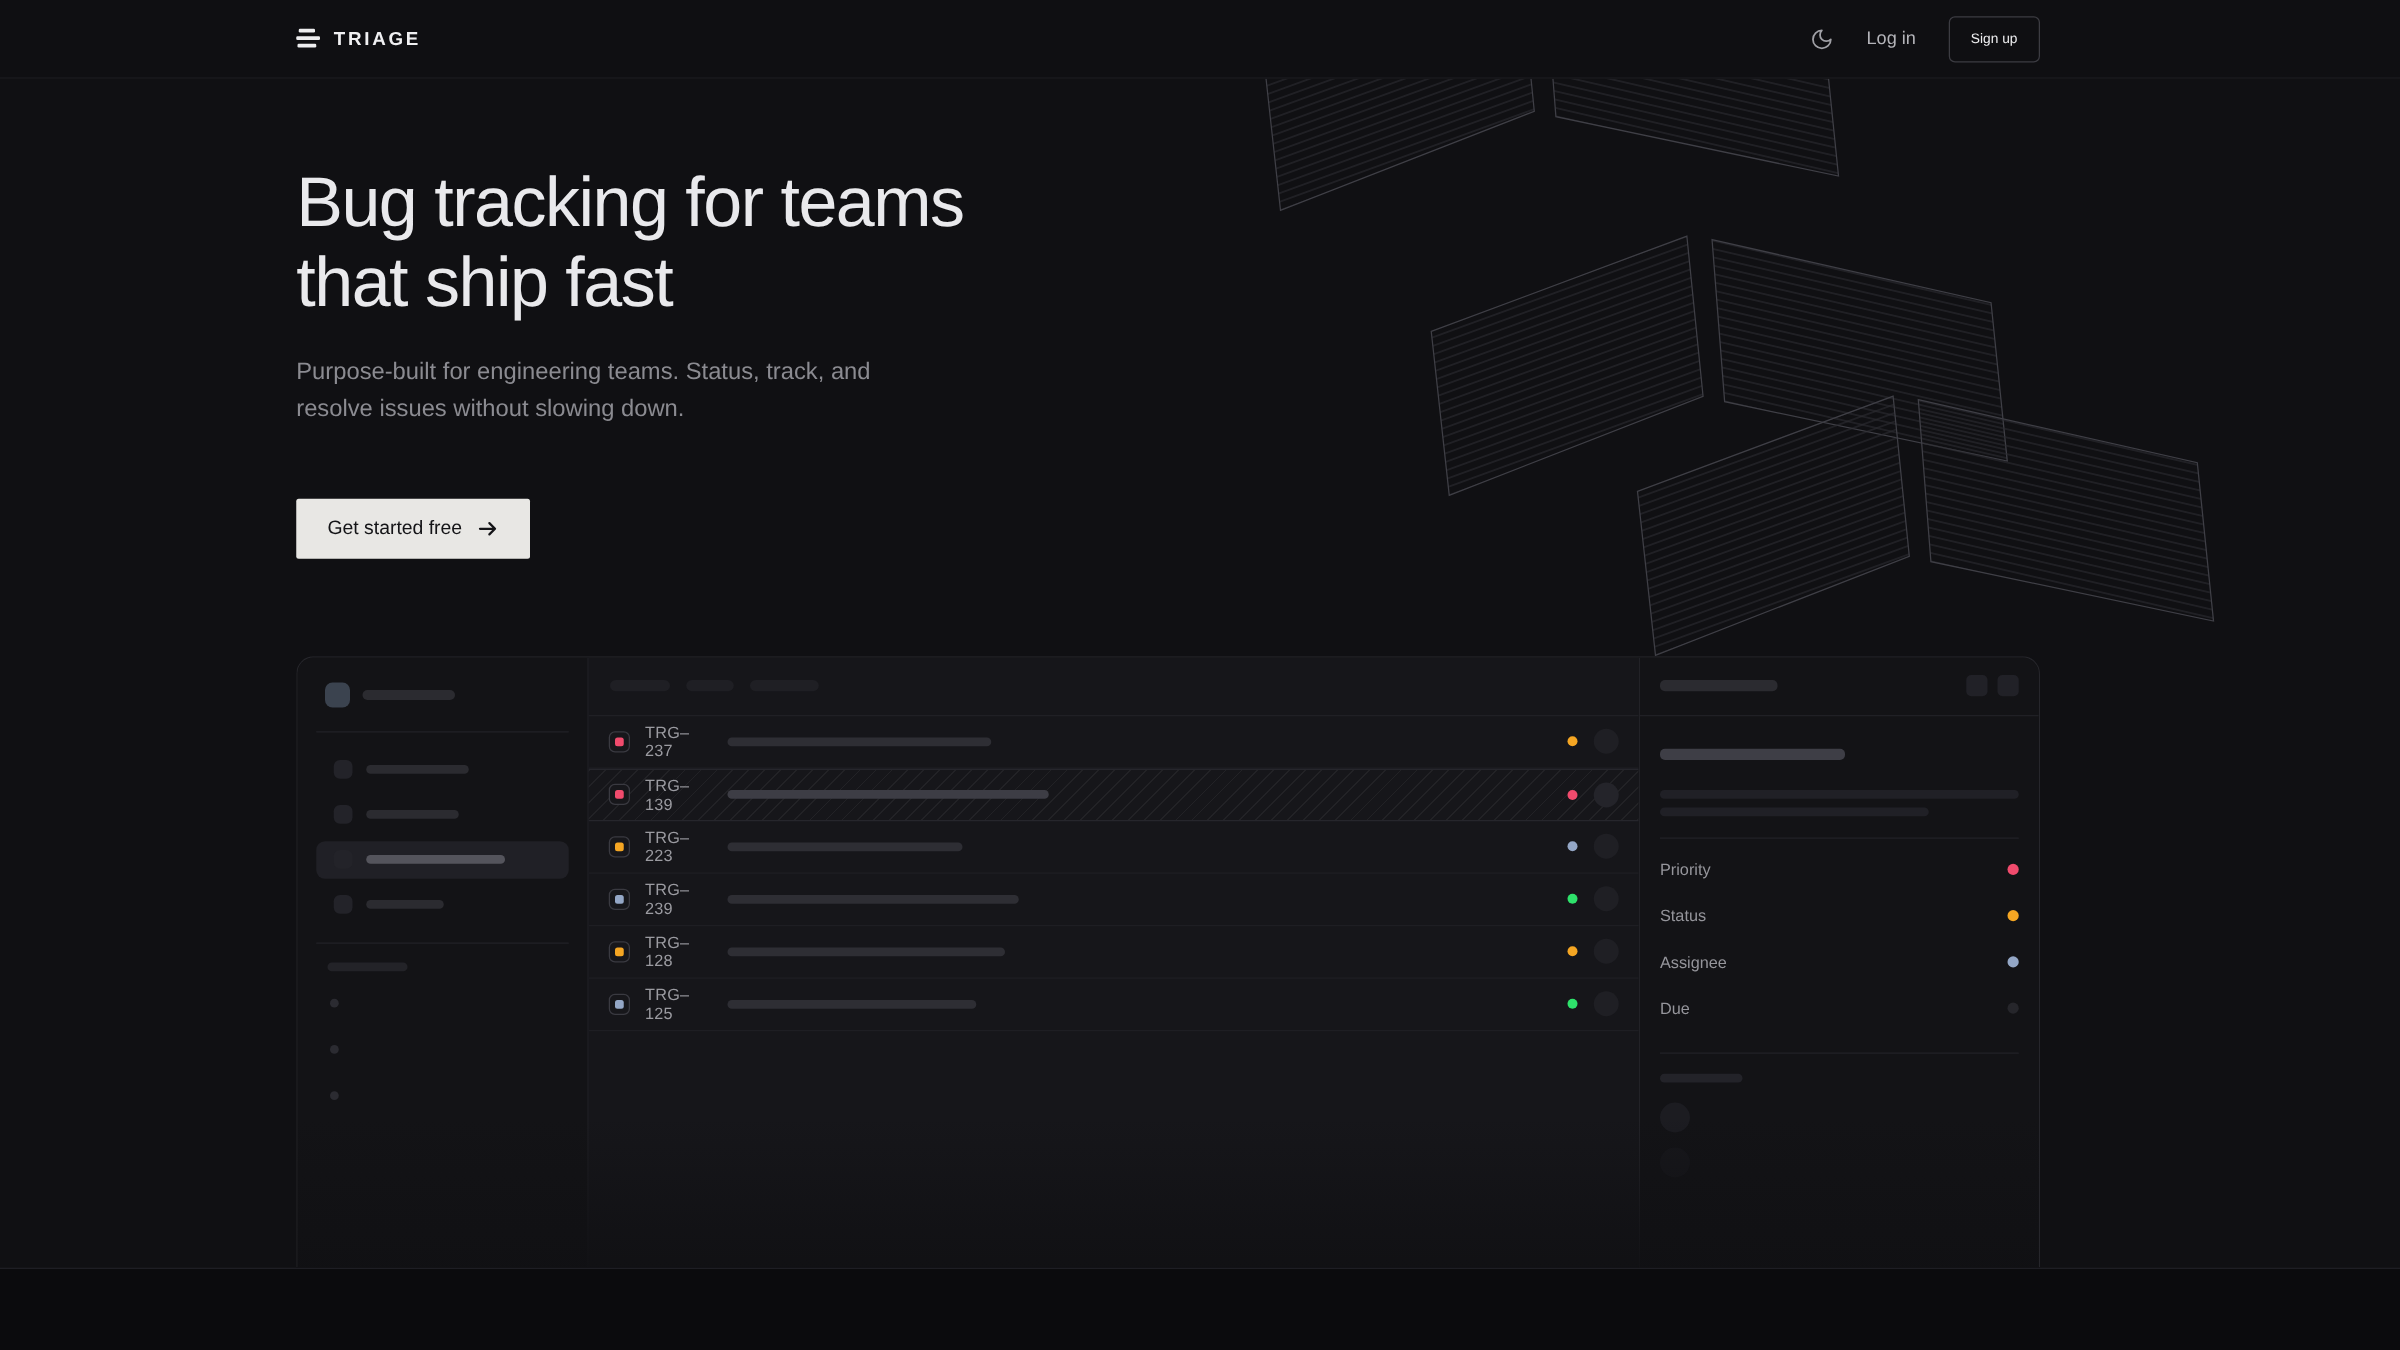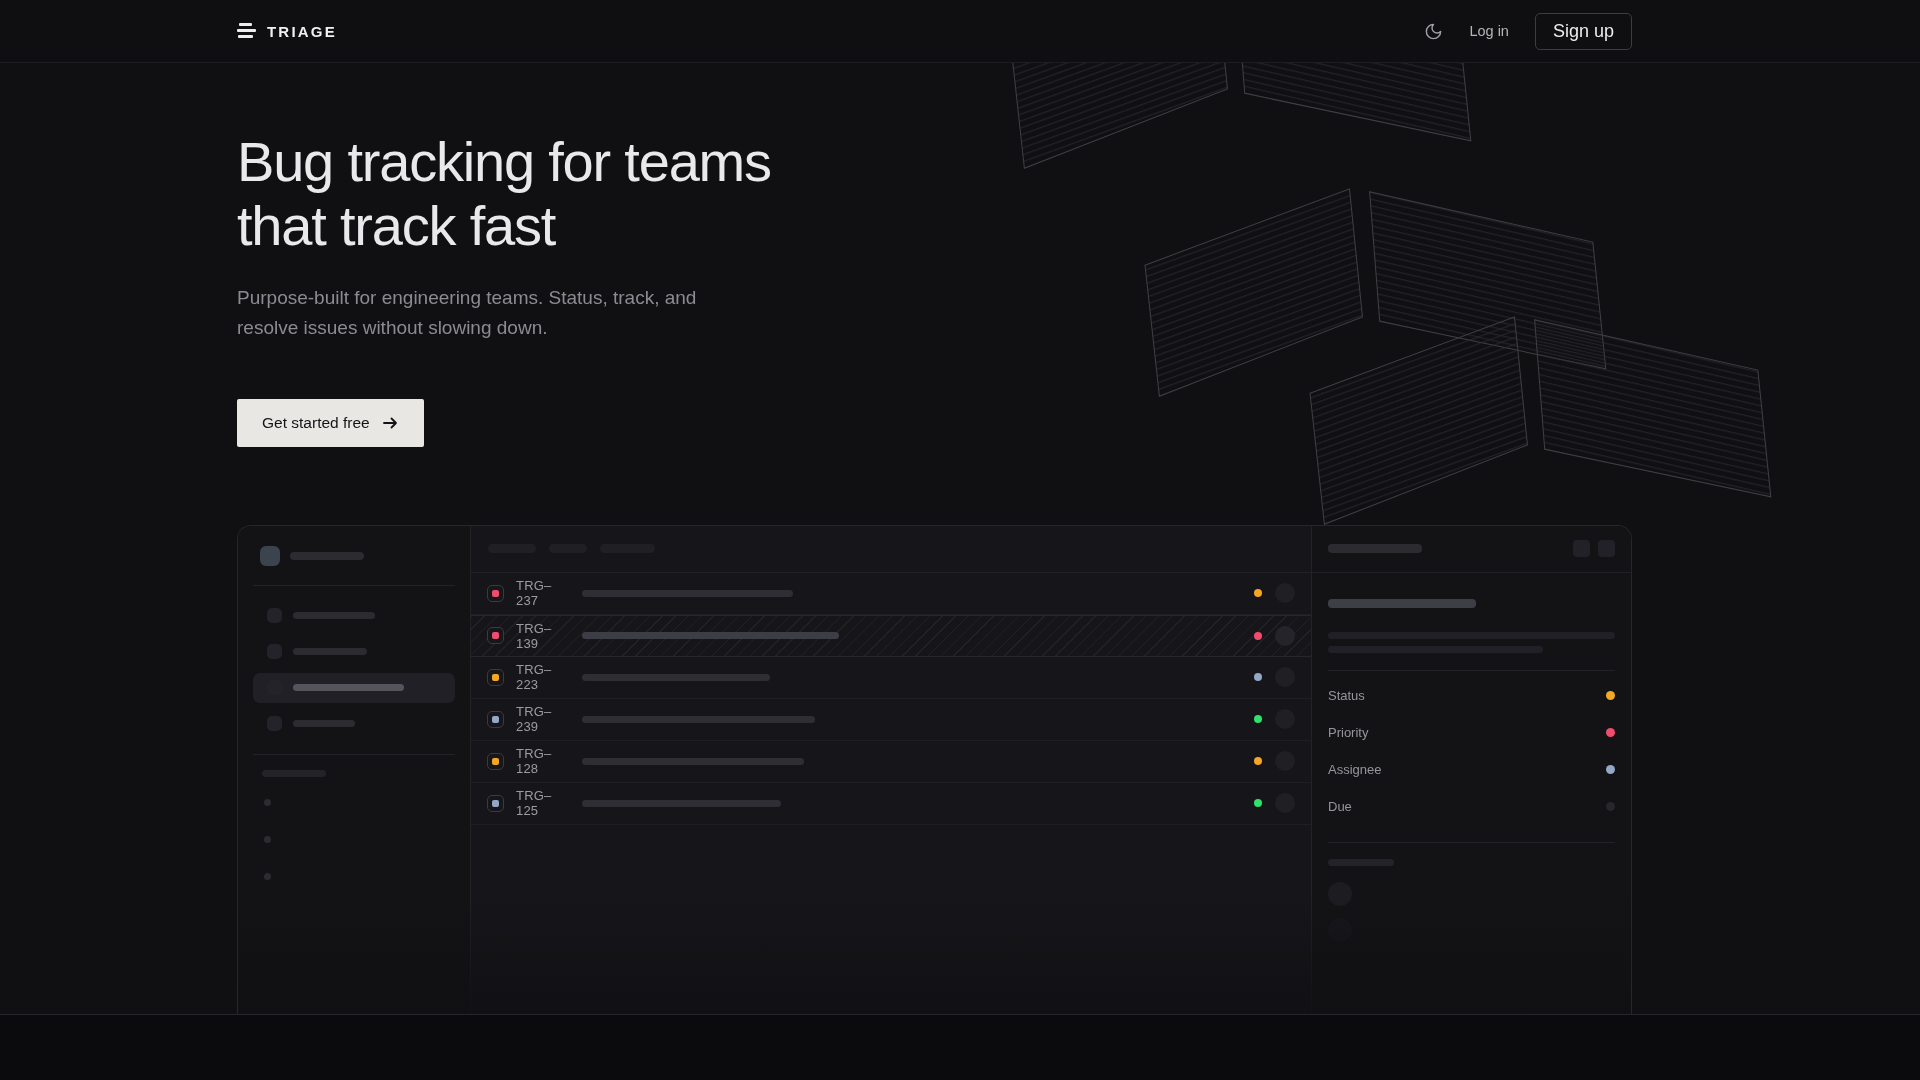--- a/index.html
+++ b/index.html
@@ -16,21 +16,21 @@
   .logo { display:flex; flex-direction:column; gap:2.5px; }
   .logo i { display:block; height:3.5px; background:#ededef; border-radius:1px; }
   .logo i:nth-child(1){ width:13px; margin-left:2px; }
   .logo i:nth-child(2){ width:19px; }
   .logo i:nth-child(3){ width:15px; margin-left:1px; }
   .brand-text { color:#f0f0f2; font-size:15px; font-weight:700; letter-spacing:2.2px; }
   .nav-right { display:flex; align-items:center; gap:26px; }
   .theme-btn { background:none; border:none; cursor:pointer; display:flex; align-items:center; }
   .login { color:#b4b4b9; font-size:14.5px; cursor:pointer; text-decoration:none; }
   .signup { background:transparent; border:1px solid #3c3c42; border-radius:5px; height:37px;
-            padding:0 17px; color:#ededef; font-size:18px; cursor:pointer;
+            padding:0 17px; color:#ededef; font-size:11px; cursor:pointer;
             font-family:"Liberation Sans", sans-serif; }
 
   
   .hero { position:relative; height:951px; background:#101013; overflow:hidden; }
   .deco { position:absolute; left:980px; top:0; pointer-events:none; }
   .hero-inner { position:relative; z-index:1; padding-top:67px; }
   h1 { color:#e9e9ec; font-size:56px; font-weight:500; line-height:1.14; letter-spacing:-1.2px; }
   .subtitle { margin-top:25px; color:#8b8b91; font-size:19px; line-height:1.58; }
   .cta { margin-top:56px; display:inline-flex; align-items:center; gap:12px; height:48px;
          padding:0 25px; background:#e8e7e4; color:#141417; border:none; border-radius:2px;
@@ -134,21 +134,21 @@
         <path d="M0 128 L284 22 L302 200 L20 310 Z" fill="url(#rulA)" stroke="#3f3f46" stroke-width="1.4"></path>
         <path d="M312 26 L622 96 L640 272 L326 206 Z" fill="url(#rulB)" stroke="#3f3f46" stroke-width="1.4"></path>
       </g>
     </defs>
     <use href="#sheet" transform="translate(30,-118) scale(0.72)"></use>
     <use href="#sheet" transform="translate(165,110) scale(0.72)"></use>
     <use href="#sheet" transform="translate(330,238) scale(0.72)"></use>
   </svg>
 
   <div class="container hero-inner">
-    <h1><span>Bug tracking for teams</span><br><span>that track fast</span></h1>
+    <h1><span>Bug tracking for teams</span><br><span>that ship fast</span></h1>
     <p class="subtitle"><span>Purpose-built for engineering teams. Status, track, and</span><br><span>resolve issues without slowing down.</span></p>
     <button class="cta">
       <span>Get started free</span>
       <svg width="17" height="16" viewBox="0 0 17 16" fill="none" stroke="#141417" stroke-width="1.8" stroke-linecap="round" stroke-linejoin="round">
           <path d="M2 8h12M9.5 3.5 14 8l-4.5 4.5"></path>
         </svg>
     </button>
 
     <div class="mockup">
 
@@ -250,26 +250,26 @@
           <span class="win-sq" style="margin-left:auto;"></span>
           <span class="win-sq"></span>
         </div>
         <div class="panel-body">
           <div class="skel p-title"></div>
           <div class="skel p-line1"></div>
           <div class="skel p-line2"></div>
           <hr class="mk-hr">
 
           <div class="field">
+            <span class="field-label">Priority</span>
+            <span class="field-dot" style="background: rgb(241, 75, 109);"></span>
+          </div>
+          <div class="field">
             <span class="field-label">Status</span>
             <span class="field-dot" style="background: rgb(245, 166, 35);"></span>
-          </div>
-          <div class="field">
-            <span class="field-label">Priority</span>
-            <span class="field-dot" style="background: rgb(241, 75, 109);"></span>
           </div>
           <div class="field">
             <span class="field-label">Assignee</span>
             <span class="field-dot" style="background: rgb(148, 167, 198);"></span>
           </div>
           <div class="field">
             <span class="field-label">Due</span>
             <span class="field-dot" style="background: rgb(38, 38, 43);"></span>
           </div>
 

